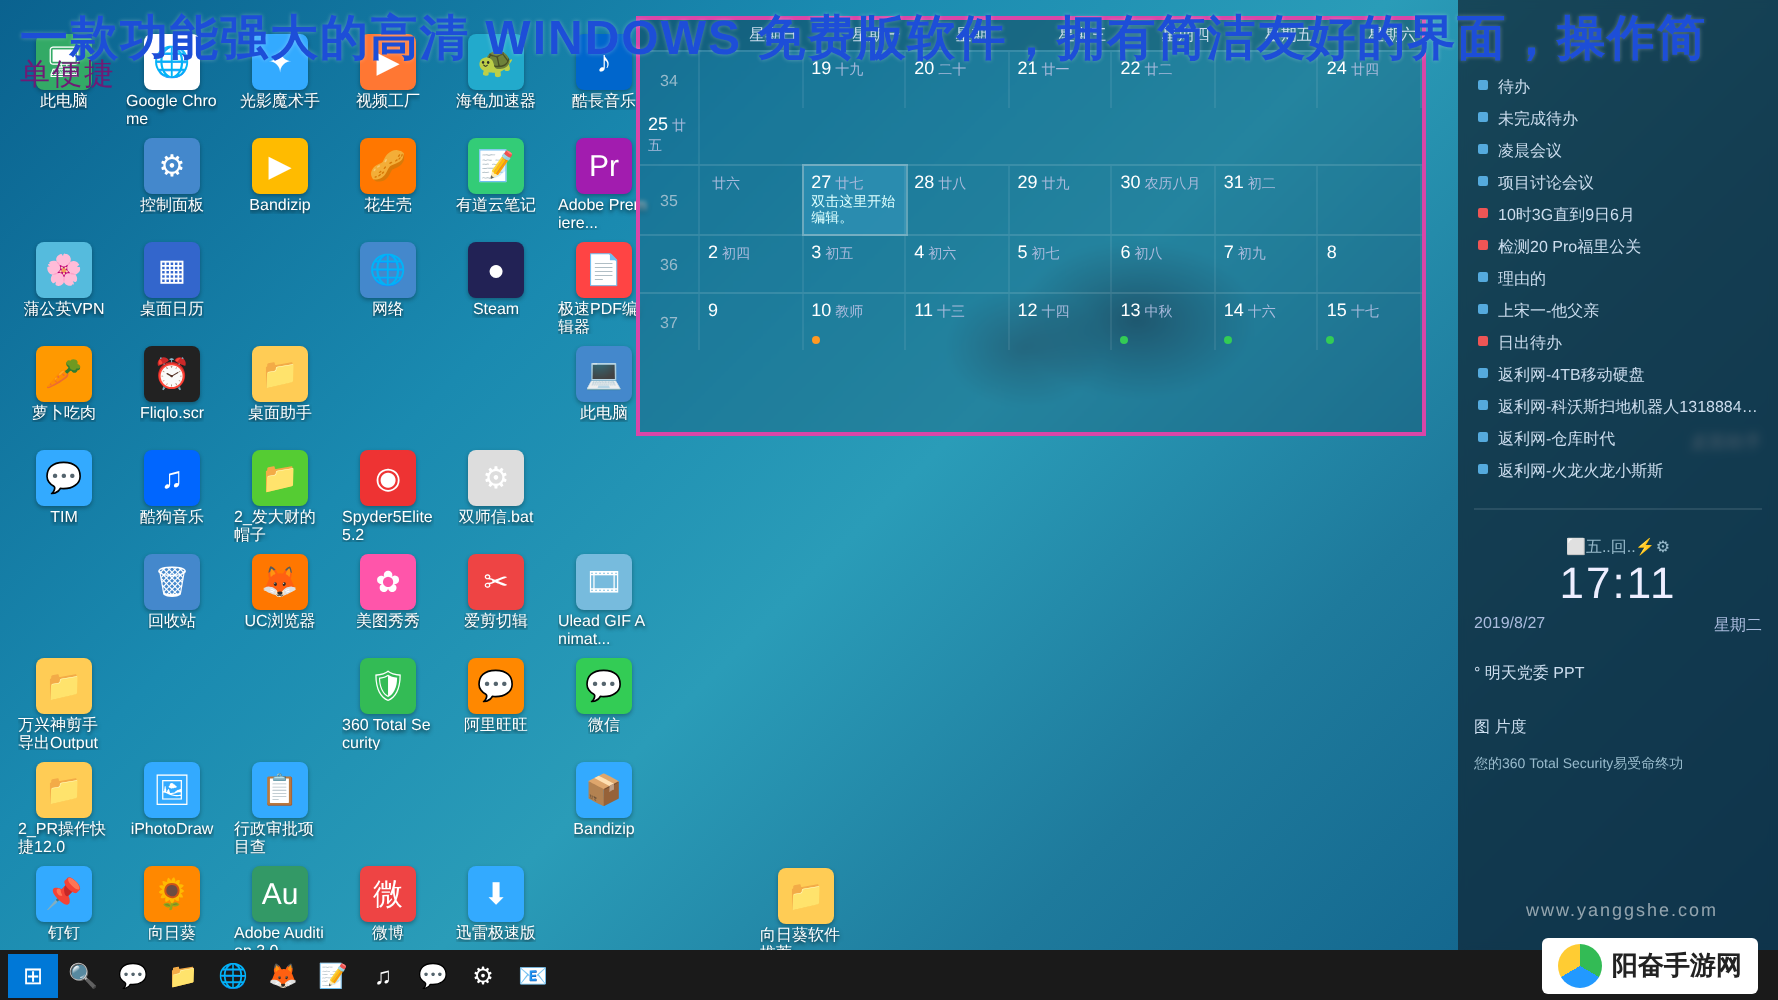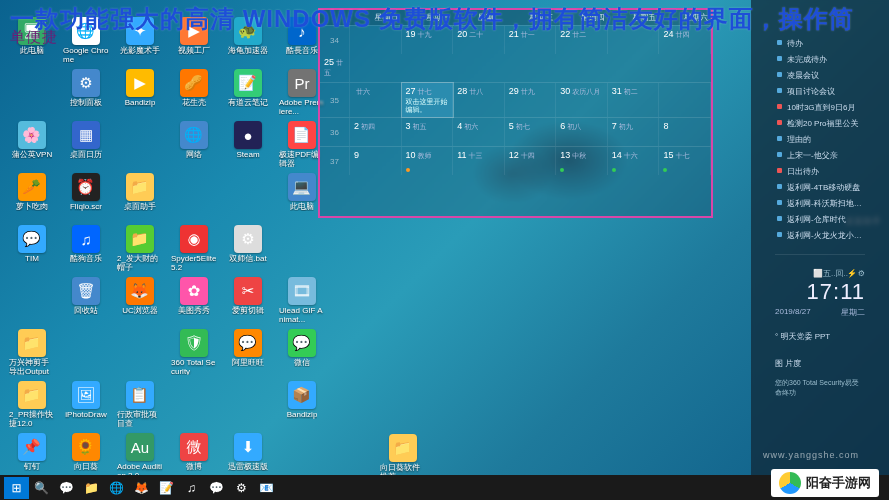--- a/index.html
+++ b/index.html
@@ -18,27 +18,27 @@
 .cal-row{display:grid;grid-template-columns:30px repeat(7,1fr);border-top:1px solid rgba(255,255,255,.12)}
 .cal-row>div{padding:3px 4px;font-size:8px;min-height:28px;border-right:1px solid rgba(255,255,255,.08);position:relative}
 .cal-row .wk{color:#9bc;display:flex;align-items:center;justify-content:center;font-size:8px}
 .cal-cell .d1{font-size:9px;color:#fff}
 .cal-cell .d2{font-size:7px;color:#abd;margin-left:2px}
 .cal-cell.today{background:rgba(60,160,200,.45);outline:1px solid rgba(255,255,255,.3)}
 .cal-cell.today .note{font-size:7px;color:#dff;line-height:8px;margin-top:1px}
 .dot{position:absolute;bottom:3px;left:4px;width:4px;height:4px;border-radius:50%}
 .dot.g{background:#3c5}
 .dot.o{background:#f92}
-#sidebar{position:absolute;top:0;right:0;width:138px;height:475px;background:rgba(15,35,50,.7);padding:6px 24px;backdrop-filter:blur(2px)}
+#sidebar{position:absolute;top:0;right:0;width:160px;height:475px;background:rgba(15,35,50,.7);padding:6px 8px;backdrop-filter:blur(2px)}
 .sb-list{margin-top:30px}
 .sb-item{font-size:8px;color:#cde;padding:2px 0 2px 12px;position:relative;line-height:12px;cursor:pointer;overflow:hidden;white-space:nowrap;text-overflow:ellipsis}
 .sb-item::before{content:"";position:absolute;left:2px;top:4px;width:5px;height:5px;background:#5ad;border-radius:1px}
 .sb-item.r::before{background:#e55}
 .sb-sec{margin-top:10px;font-size:8px;color:#9bc;border-top:1px solid rgba(255,255,255,.1);padding-top:5px}
-.clock{margin-top:8px;text-align:right}
+.clock{margin-top:8px;text-align:center}
 .clock .time{font-size:22px;font-weight:200;color:#eef;letter-spacing:1px}
 .clock .date{font-size:8px;color:#abd;margin-top:2px;display:flex;justify-content:space-between}
 .sb-a{margin-top:10px;font-size:8px;color:#cde;padding:3px 0}
 .sb-tip{margin-top:6px;font-size:7px;color:#9bc;line-height:10px}
 .sb-title{position:absolute;top:215px;right:8px;font-size:9px;color:#cde}
 #taskbar{position:absolute;bottom:0;left:0;right:0;height:25px;background:#1a1a1a;display:flex;align-items:center;padding:0 4px;z-index:100}
 .tb-item{width:25px;height:22px;display:flex;align-items:center;justify-content:center;font-size:12px;cursor:pointer;color:#fff}
 .tb-item.start{background:#0078d7}
 .tb-spacer{flex:1}
 .tb-tray{display:flex;align-items:center;gap:3px;font-size:9px;color:#ddd;padding-right:6px}
@@ -94,21 +94,21 @@
       </div>
       <div class="icon">
         <div class="icon-img" style="background:#f70">🥜</div>
         <div class="icon-label">花生壳</div>
       </div>
       <div class="icon">
         <div class="icon-img" style="background:#3c7">📝</div>
         <div class="icon-label">有道云笔记</div>
       </div>
       <div class="icon">
-        <div class="icon-img" style="background:#737373">Pr</div>
+        <div class="icon-img" style="background:#a21caf">Pr</div>
         <div class="icon-label">Adobe Premiere...</div>
       </div>
       <div class="icon">
         <div class="icon-img" style="background:#5bd">🌸</div>
         <div class="icon-label">蒲公英VPN</div>
       </div>
       <div class="icon">
         <div class="icon-img" style="background:#36c">▦</div>
         <div class="icon-label">桌面日历</div>
       </div>

